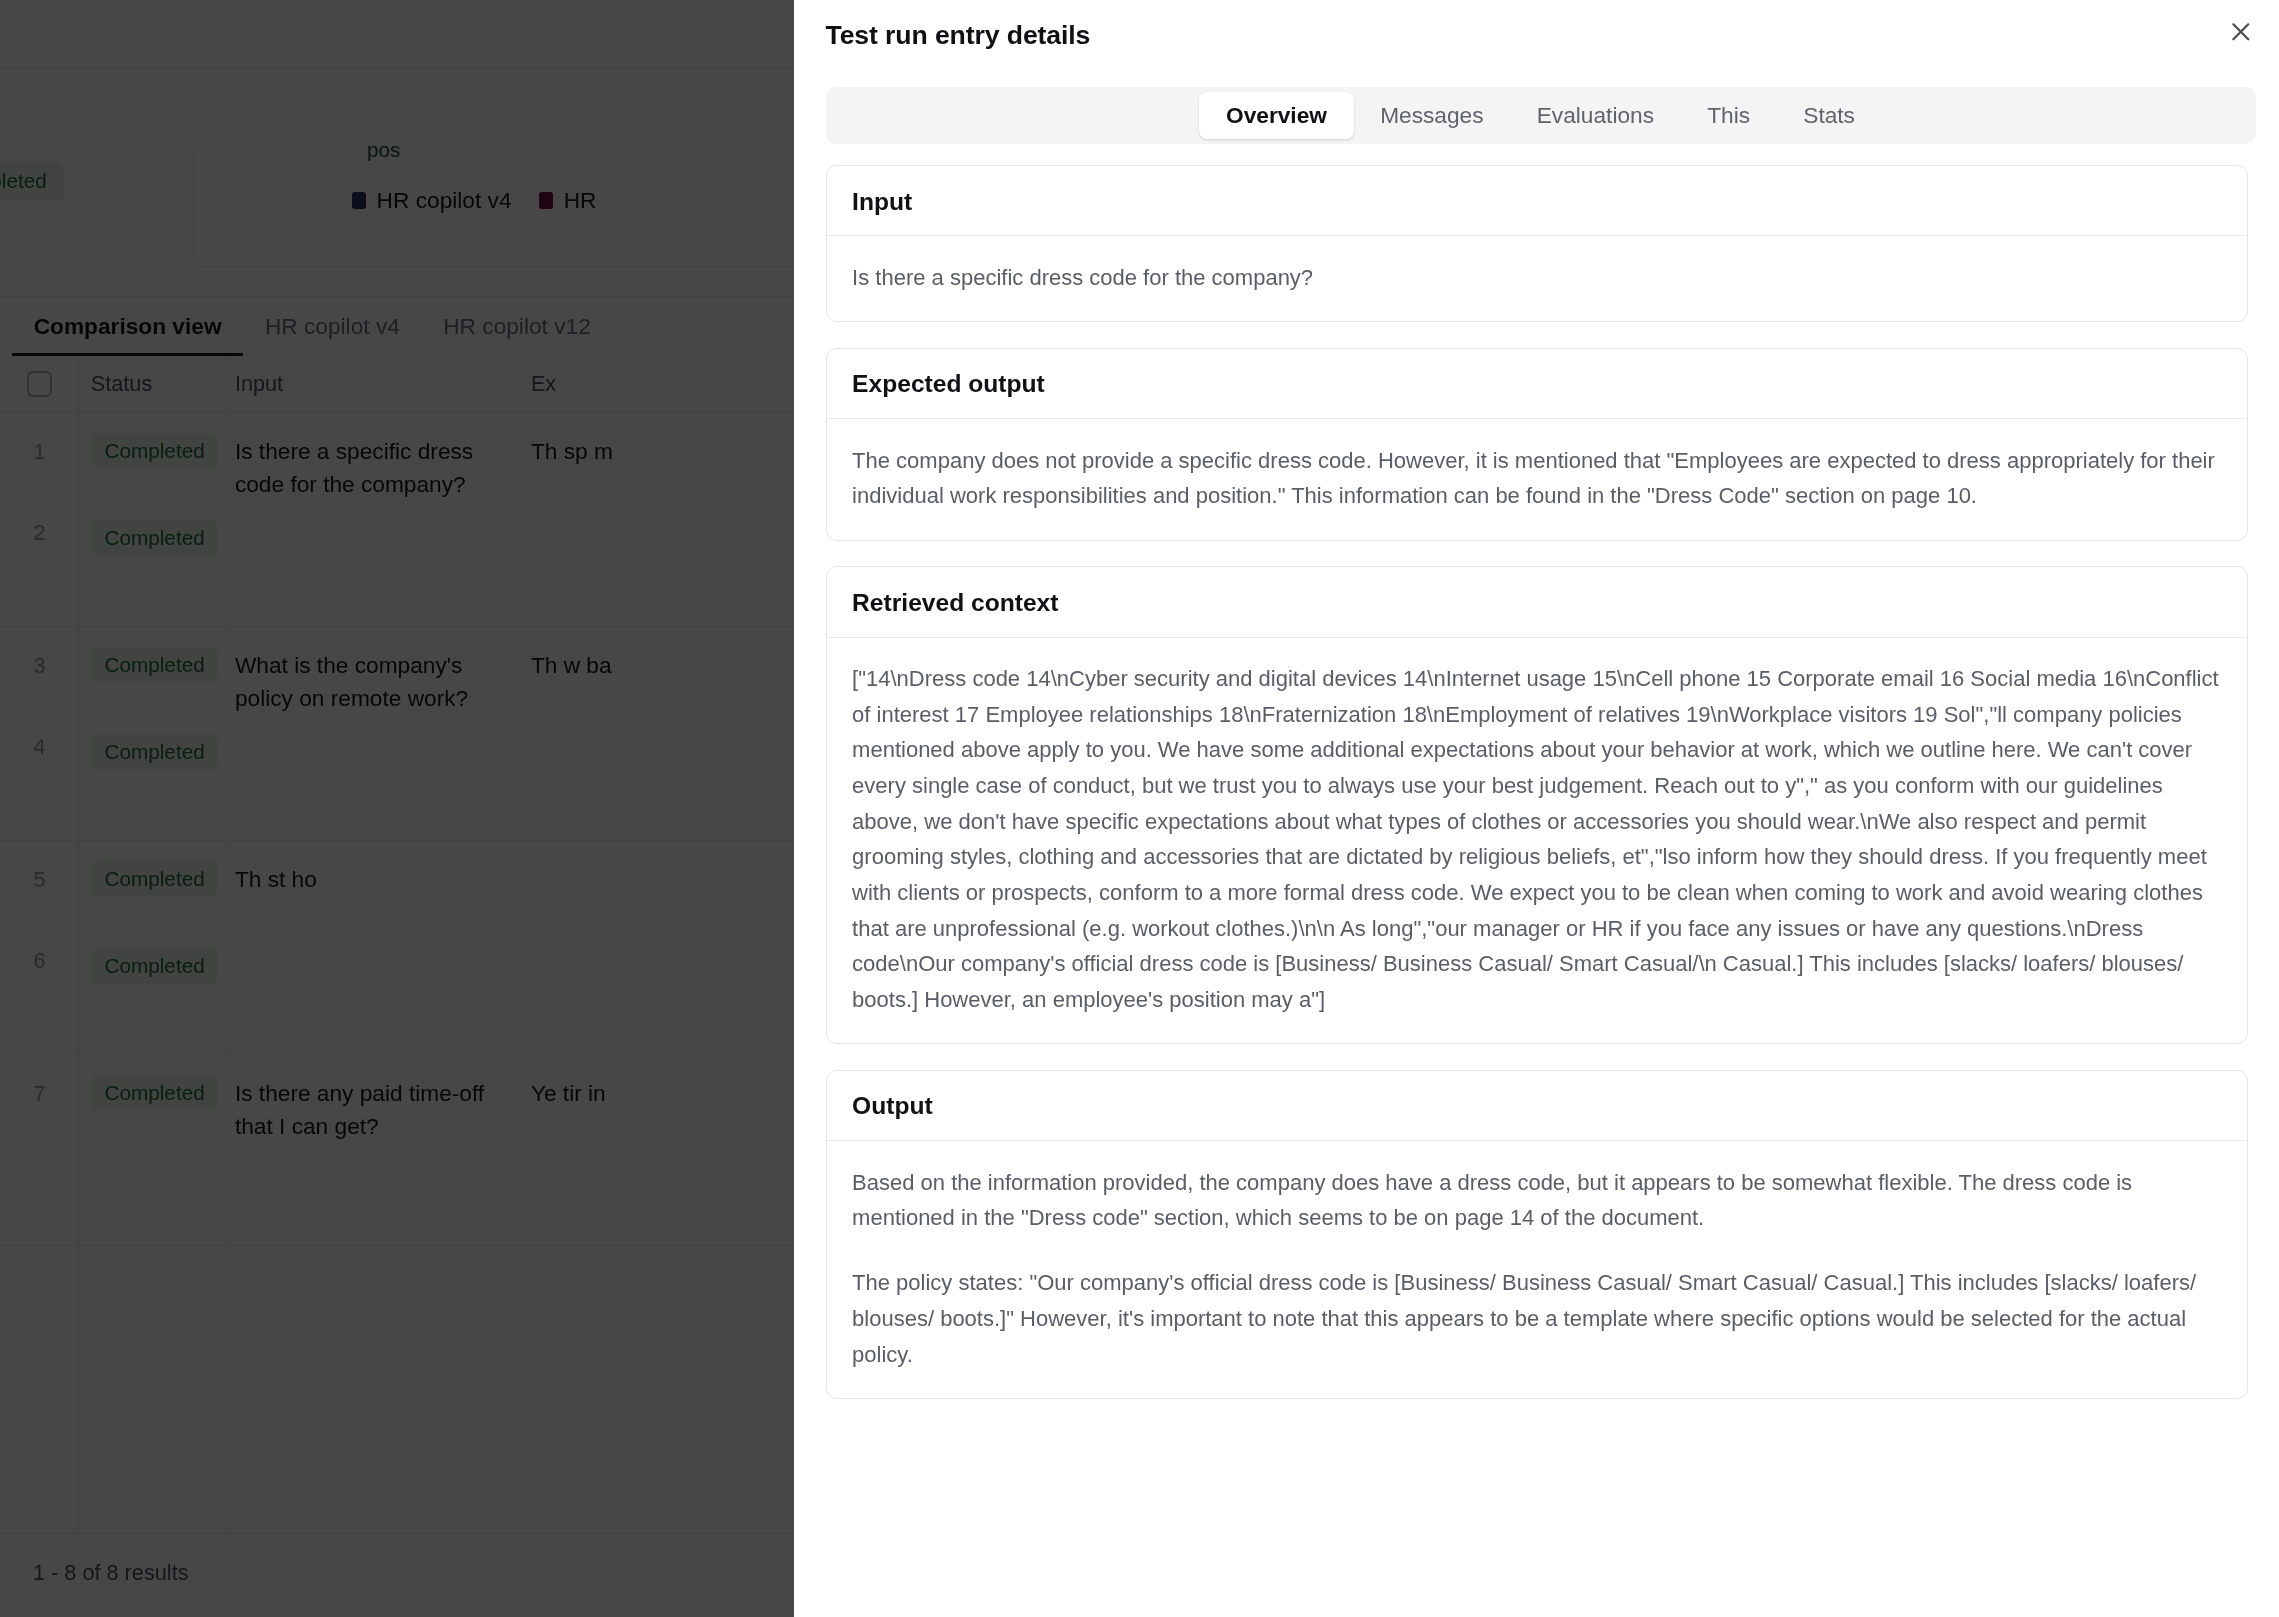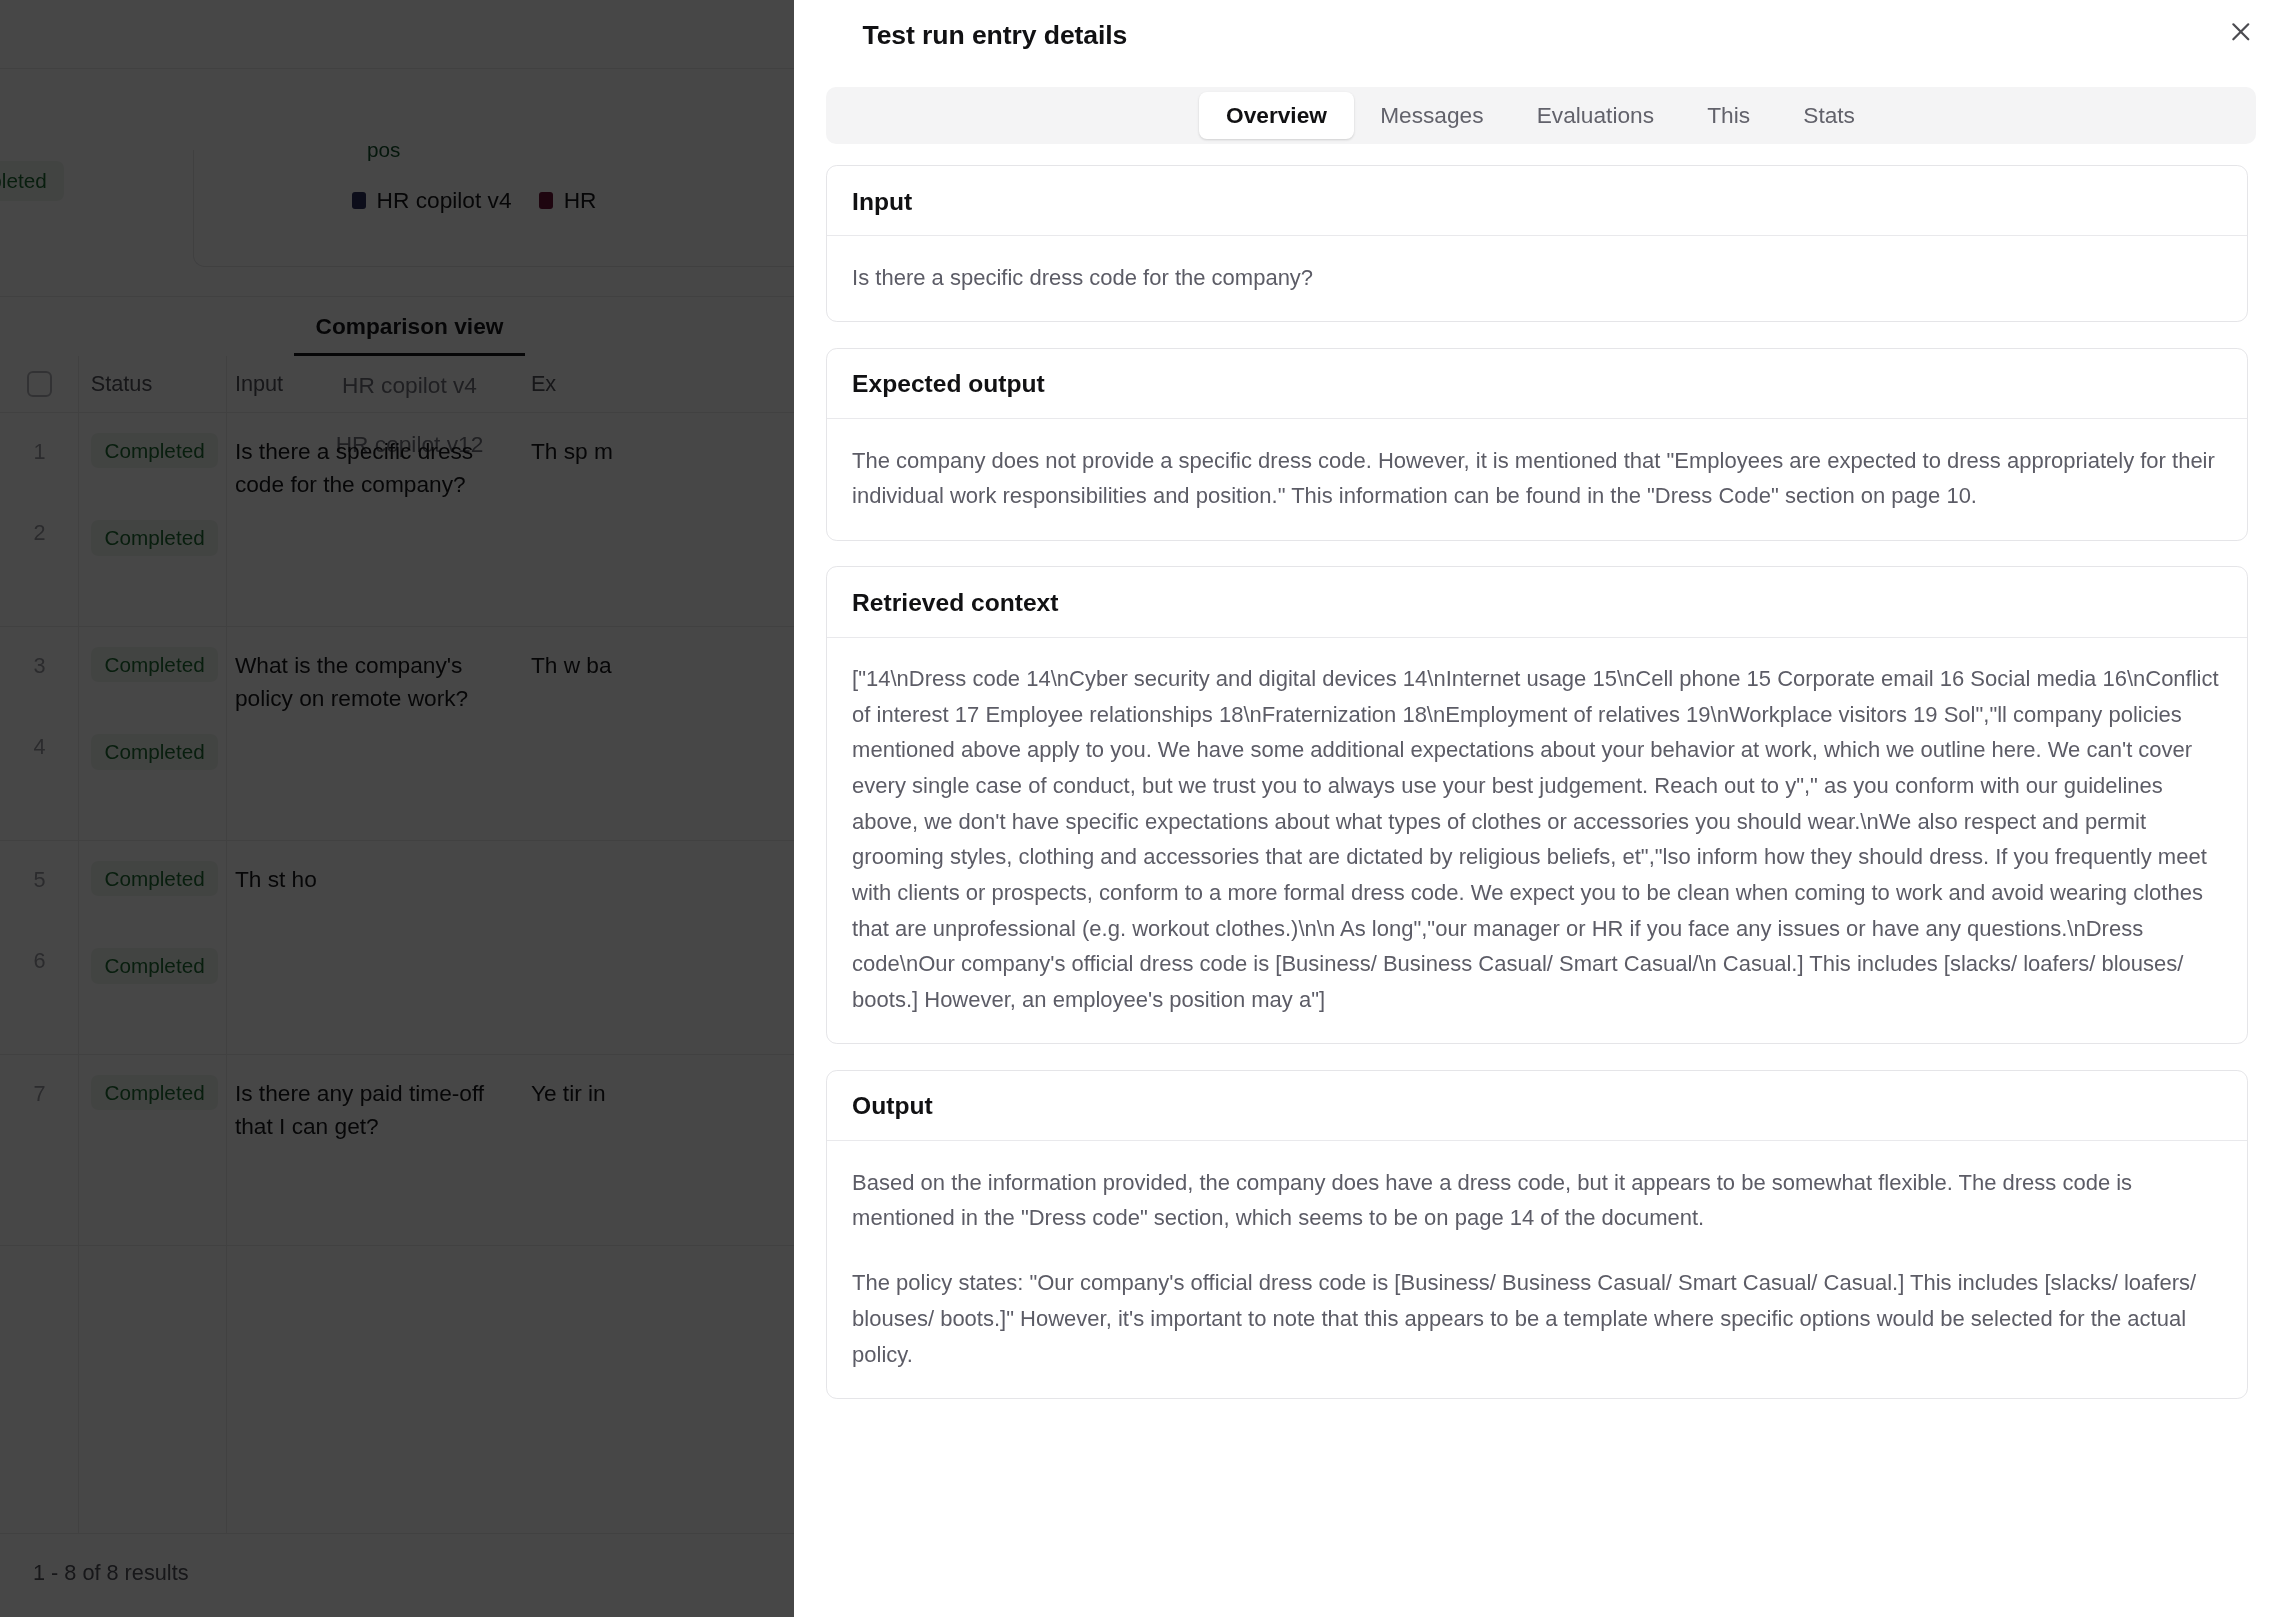--- a/index.html
+++ b/index.html
@@ -86,24 +86,23 @@
     left: 0; top: 296px;
     width: 798px; height: 1px;
     background: #e8e8ea;
   }
 
   .bg-tabs {
     position: absolute;
     left: 0; top: 297px;
     width: 798px; height: 59px;
     display: flex;
-    align-items: center;
+    align-items: flex-start;
     gap: 0;
-    padding-left: 21px;
-    flex-direction: column;
+    padding-left: 12px;
   }
   .bg-tab {
     font-size: 22.7px;
     color: #71717a;
     padding: 0 21.7px;
     height: 59px;
     line-height: 59px;
     white-space: nowrap;
   }
   .bg-tab.active {
@@ -220,21 +219,20 @@
     height: 63px;
     padding: 0 31.5px;
   }
   .panel-title {
     position: absolute;
     left: 31.5px; top: 19.7px;
     font-size: 26.6px;
     font-weight: 700;
     color: #111113;
     letter-spacing: -0.1px;
-    margin-left: 37px;
   }
   .close-btn {
     position: absolute;
     right: 17.7px; top: 10.8px;
     width: 41px; height: 41px;
     display: flex;
     align-items: center;
     justify-content: center;
     background: transparent;
     border: none;

